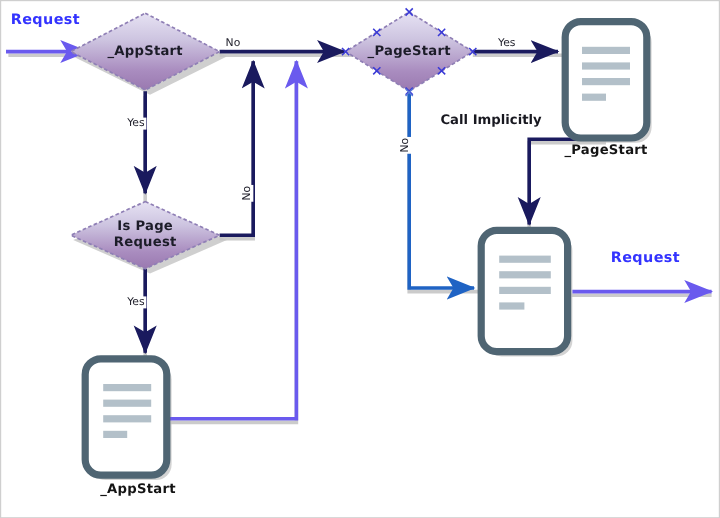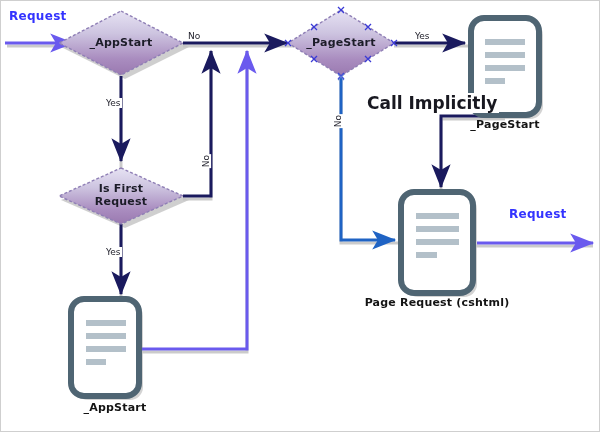--- a/index.html
+++ b/index.html
@@ -66,21 +66,21 @@
   .flow-label {
     font-family: "DejaVu Sans", sans-serif;
     font-size: 12px;
     font-weight: bold;
     color: #3333ff;
     letter-spacing: 0.3px;
   }
   
   .annot-label {
     font-family: "DejaVu Sans", sans-serif;
-    font-size: 17px;
+    font-size: 11px;
     font-weight: bold;
     color: #181820;
     background: #ffffff;
     padding: 0 2px;
   }
 </style>
 </head>
 <body>
 
 <div id="canvas">
@@ -217,28 +217,27 @@
       <path d="M310,23 L316,29 M316,23 L310,29"></path>
     </g>
 
     <g stroke="#5a7ad6" stroke-width="1.1">
       <path d="M337,73 L343,79 M343,73 L337,79"></path>
     </g>
   </svg>
 
   <div class="node-label diamond-text" style="left:58px; top:35px; width:124px;">_AppStart</div>
 
-  <div class="node-label diamond-text" style="left:58px; top:181px; width:124px;">Is First</div>
+  <div class="node-label diamond-text" style="left:58px; top:181px; width:124px;">Is Page</div>
   <div class="node-label diamond-text" style="left:58px; top:194px; width:124px;">Request</div>
 
   <div class="node-label diamond-text" style="left:287px; top:35px; width:106px;">_PageStart</div>
 
   <div class="node-label page-caption" style="left:454px; top:117px; width:100px;">_PageStart</div>
 
-  <div class="node-label page-caption" style="left:356px; top:295px; width:160px;">Page Request (cshtml)</div>
 
   <div class="node-label page-caption" style="left:64px; top:400px; width:100px;">_AppStart</div>
 
   <div class="node-label flow-label" style="left:8px; top:8px;">Request</div>
 
   <div class="node-label flow-label" style="left:508px; top:206px;">Request</div>
 
   <div class="node-label edge-label" style="left:186px; top:30px;">No</div>
 
   <div class="node-label edge-label" style="left:104px; top:97px;">Yes</div>

